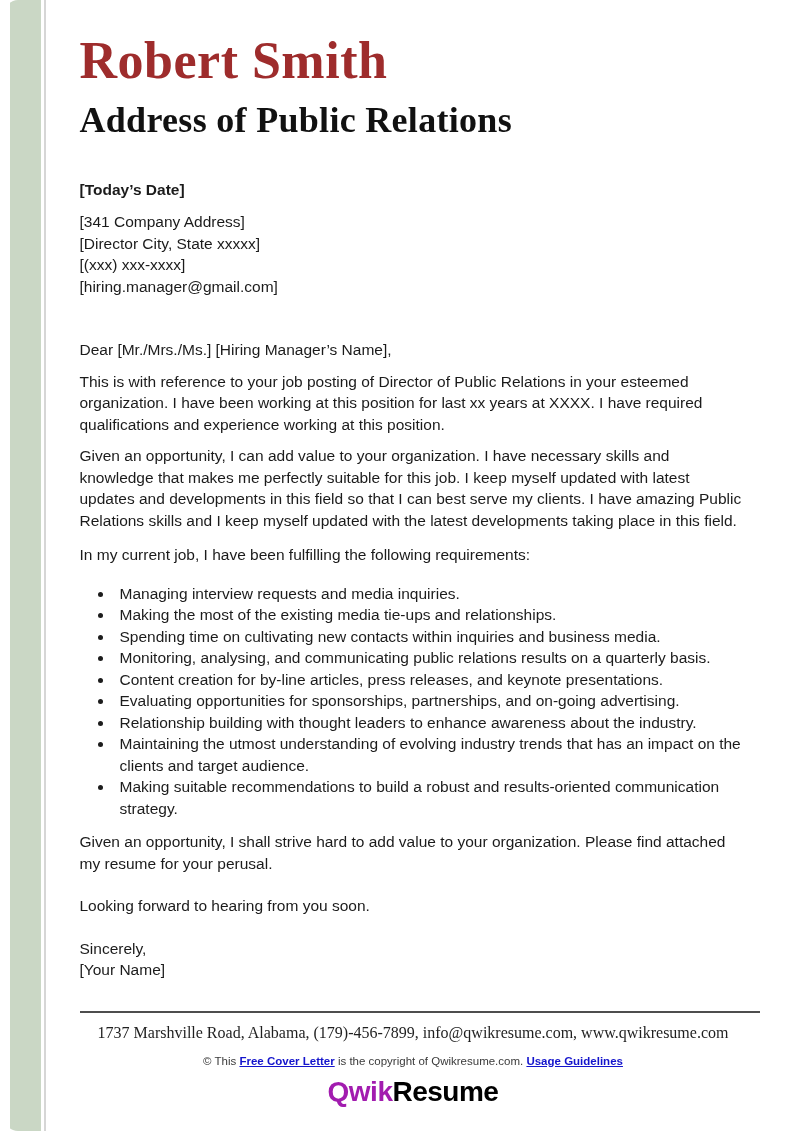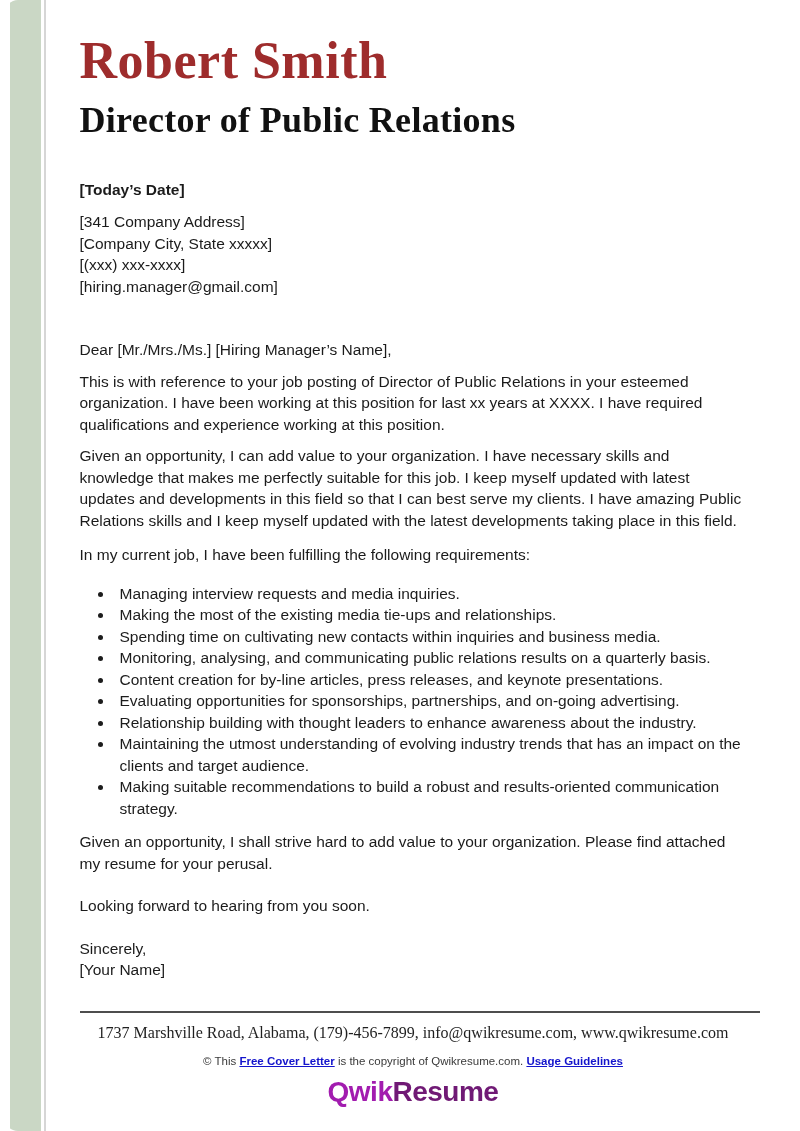--- a/index.html
+++ b/index.html
@@ -105,28 +105,28 @@
 
 <div class="page">
 
   <div class="accent-bar" style="background: rgb(202, 215, 197);"></div>
   <div class="accent-line"></div>
 
   <div class="content">
 
     <div class="name" style="color: rgb(158, 44, 44);">Robert Smith</div>
 
-    <div class="job-title">Director of Public Relations</div>
+    <div class="job-title">Address of Public Relations</div>
 
     <p class="body-text date-line">[Today’s Date]</p>
 
     <div class="address-block body-text">
 
     <p>[341 Company Address]</p>
-        <p>[Company City, State xxxxx]</p>
+        <p>[Director City, State xxxxx]</p>
         <p>[(xxx) xxx-xxxx]</p>
         <p>[hiring.manager@gmail.com]</p>
       </div>
 
     <p class="body-text salutation">Dear [Mr./Mrs./Ms.] [Hiring Manager’s Name],</p>
 
     <div>
 
     <p class="body-text para">This is with reference to your job posting of Director of Public Relations in your esteemed organization. I have been working at this position for last xx years at XXXX. I have required qualifications and experience working at this position.</p>
         <p class="body-text para">Given an opportunity, I can add value to your organization. I have necessary skills and knowledge that makes me perfectly suitable for this job. I keep myself updated with latest updates and developments in this field so that I can best serve my clients. I have amazing Public Relations skills and I keep myself updated with the latest developments taking place in this field.</p>
@@ -155,16 +155,16 @@
       <p>Sincerely,</p>
       <p>[Your Name]</p>
     </div>
 
     <div class="footer-rule"></div>
 
     <p class="footer-contact">1737 Marshville Road, Alabama, (179)-456-7899, info@qwikresume.com, www.qwikresume.com</p>
 
     <p class="footer-copyright"><span>© This </span><a style="color: rgb(20, 20, 204);">Free Cover Letter</a><span> is the copyright of Qwikresume.com. </span><a style="color: rgb(20, 20, 204);">Usage Guidelines</a></p>
 
-    <div class="logo"><span style="color: #a21caf;">Qwik</span><span style="color: #701a75;">Resume</span></div>
+    <div class="logo"><span style="color: #a21caf;">Qwik</span><span style="color: #000000;">Resume</span></div>
 
   </div>
 </div>
 
 </body></html>

